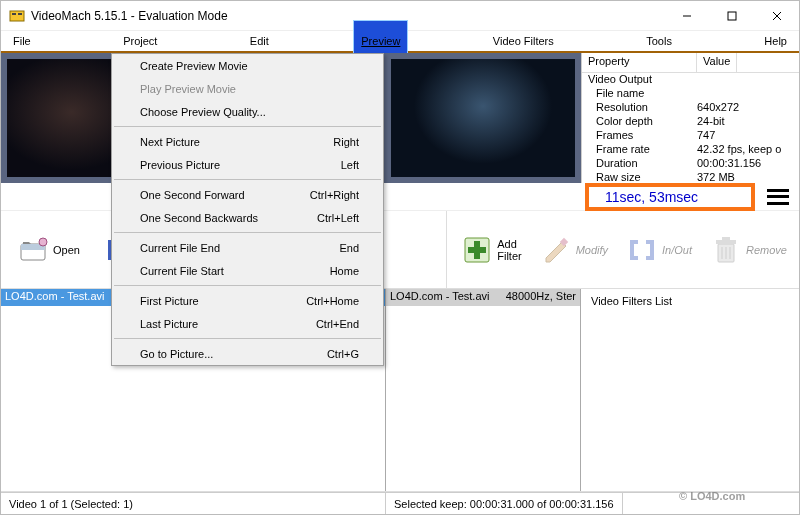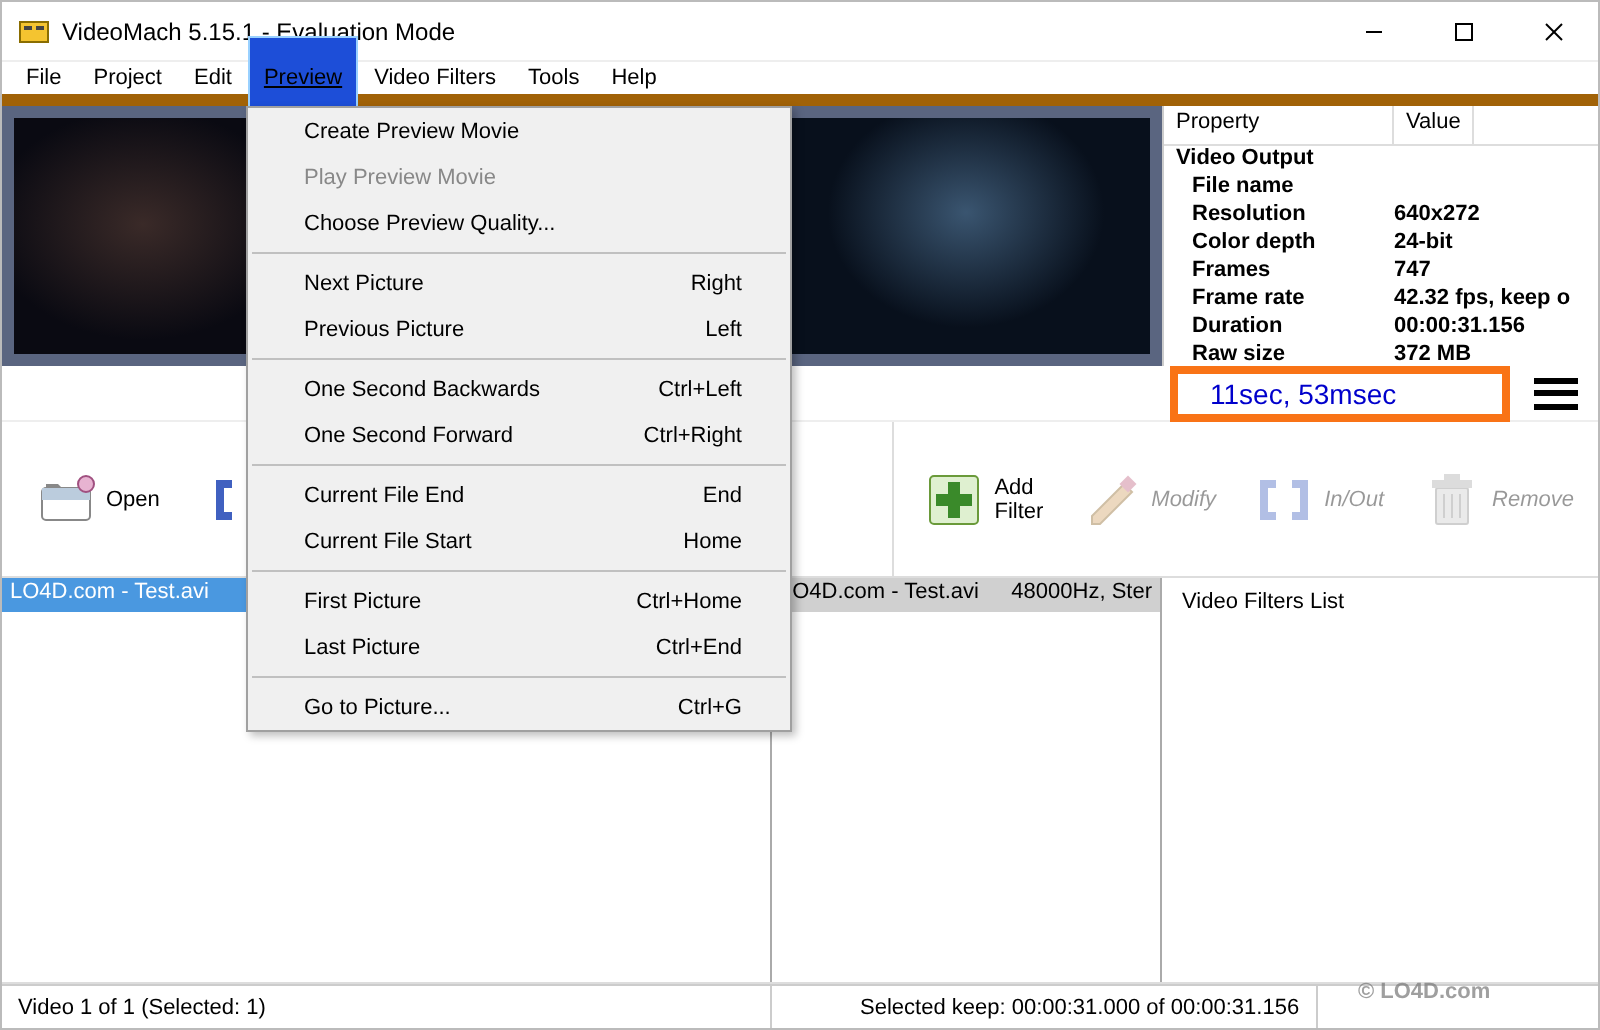--- a/index.html
+++ b/index.html
@@ -2,58 +2,58 @@
 <html><head>
 <meta charset="utf-8">
 <style>
 * { box-sizing: border-box; margin: 0; padding: 0; font-family: 'Segoe UI', Tahoma, sans-serif; font-size: 11px; }
 body { background: #fff; overflow: hidden; }
 .window { width: 800px; height: 515px; border: 1px solid #bbb; background: #fff; display: flex; flex-direction: column; position: relative; }
 .titlebar { height: 30px; display: flex; align-items: center; padding: 0 0 0 8px; border-bottom: 1px solid #eee; }
 .titlebar .icon { width: 16px; height: 16px; margin-right: 6px; display: inline-flex; align-items: center; justify-content: center; }
 .titlebar .title { flex: 1; font-size: 12px; }
 .titlebar .winbtn { width: 45px; height: 29px; display: flex; align-items: center; justify-content: center; }
-.menubar { height: 22px; display: flex; align-items: center; padding: 0 4px; border-bottom: 6px solid #a16207; }
+.menubar { height: 22px; display: flex; align-items: center; padding: 0 4px; border-bottom: 2px solid #a16207; justify-content: space-between; }
 .menubar .menu-item { padding: 3px 8px; cursor: default; }
 .menubar .menu-item.open { background: #1d4ed8; border: 1px solid #99d1ff; padding: 14px 7px; text-decoration: underline; }
 .content-top { display: flex; height: 130px; }
 .preview-pane { width: 580px; background: #5a6580; position: relative; padding: 6px; display: flex; gap: 200px; }
 .preview-img { width: 195px; height: 118px; background: #0a0a10; position: relative; overflow: hidden; }
 .props-pane { flex: 1; border-left: 1px solid #ccc; background: #fff; overflow: hidden; display: flex; flex-direction: column; }
 .props-header { display: flex; height: 20px; border-bottom: 1px solid #ddd; }
 .props-header div { padding: 2px 6px; border-right: 1px solid #ddd; }
 .ph-prop { width: 115px; }
 .props-body { flex: 1; overflow: hidden; }
-.prop-row { display: flex; height: 14px; font-weight: bold; }
+.prop-row { display: flex; height: 14px; }
 .prop-row .pn { width: 115px; padding-left: 14px; }
 .prop-row.group .pn { padding-left: 6px; }
 .prop-row .pv { flex: 1; white-space: nowrap; overflow: hidden; }
 .time-row { height: 28px; display: flex; align-items: center; justify-content: flex-end; padding: 0 10px; border-bottom: 1px solid #eee; }
 .time-box { border: 4px solid #f97316; padding: 2px 16px; color: #0000cc; font-size: 14px; min-width: 170px; }
 .hamburger { width: 22px; height: 16px; margin-left: 12px; display: flex; flex-direction: column; justify-content: space-between; }
 .hamburger span { height: 3px; background: #000; }
 .toolbar-row { height: 78px; display: flex; border-bottom: 1px solid #ddd; }
 .tool-left { width: 580px; display: flex; align-items: center; padding: 0 12px; gap: 18px; }
 .tool-right { flex: 1; display: flex; align-items: center; padding: 0 10px; gap: 12px; border-left: 1px solid #ddd; }
 .tool-btn { display: flex; flex-direction: row; align-items: center; gap: 2px; cursor: default; padding: 2px; }
 .tool-btn .ticon { width: 36px; height: 36px; display: flex; align-items: center; justify-content: center; }
 .tool-btn.disabled { opacity: 0.4; font-style: italic; }
 .list-row { flex: 1; display: flex; border-bottom: 1px solid #ddd; }
 .list-left { width: 385px; border-right: 1px solid #aaa; background: #fff; }
 .list-mid { width: 195px; border-right: 1px solid #aaa; background: #fff; }
 .list-right { flex: 1; background: #fff; padding: 6px 10px; }
 .list-item { height: 17px; padding: 1px 4px; white-space: nowrap; overflow: hidden; display: flex; justify-content: space-between; }
 .list-item.sel { background: #4a98e0; color: #fff; }
 .list-item.gray { background: #d0d0d0; color: #000; }
-.statusbar { height: 22px; display: flex; align-items: flex-end; border-top: 1px solid #ccc; gap: 36px; }
+.statusbar { height: 22px; display: flex; align-items: flex-end; border-top: 1px solid #ccc; }
 .statusbar .cell { padding: 2px 8px; border-right: 1px solid #ccc; height: 100%; display: flex; align-items: center; }
 .sb1 { width: 385px; }
 .watermark { position: absolute; right: 10px; bottom: 6px; opacity: 0.7; }
 
-.dropdown { position: absolute; top: 52px; left: 122px; width: 273px; background: #f0f0f0; border: 1px solid #a0a0a0; box-shadow: 2px 2px 4px rgba(0,0,0,0.25); z-index: 10; }
+.dropdown { position: absolute; top: 52px; left: 110px; width: 273px; background: #f0f0f0; border: 1px solid #a0a0a0; box-shadow: 2px 2px 4px rgba(0,0,0,0.25); z-index: 10; }
 .dd-item { height: 23px; display: flex; align-items: center; padding: 0 24px 0 28px; justify-content: space-between; }
 .dd-item.disabled { color: #888; }
 .dd-sep { height: 1px; background: #c0c0c0; margin: 3px 2px; }
 
 .still { position: absolute; inset: 0; background: radial-gradient(ellipse 60% 70% at 35% 45%, #3a2a28 0%, #0a0a12 70%); }
 .still2 { position: absolute; inset: 0; background: radial-gradient(ellipse 50% 65% at 50% 40%, #3a5570 0%, #08101c 75%); }
 </style>
 </head>
 <body>
 
@@ -263,26 +263,26 @@
       <div class="dd-item">
         <span>Next Picture</span>
         <span>Right</span>
       </div>
       <div class="dd-item">
         <span>Previous Picture</span>
         <span>Left</span>
       </div>
       <div class="dd-sep"></div>
       <div class="dd-item">
+        <span>One Second Forward</span>
+        <span>Ctrl+Right</span>
+      </div>
+      <div class="dd-item">
         <span>One Second Backwards</span>
         <span>Ctrl+Left</span>
-      </div>
-      <div class="dd-item">
-        <span>One Second Forward</span>
-        <span>Ctrl+Right</span>
       </div>
       <div class="dd-sep"></div>
       <div class="dd-item">
         <span>Current File End</span>
         <span>End</span>
       </div>
       <div class="dd-item">
         <span>Current File Start</span>
         <span>Home</span>
       </div>

